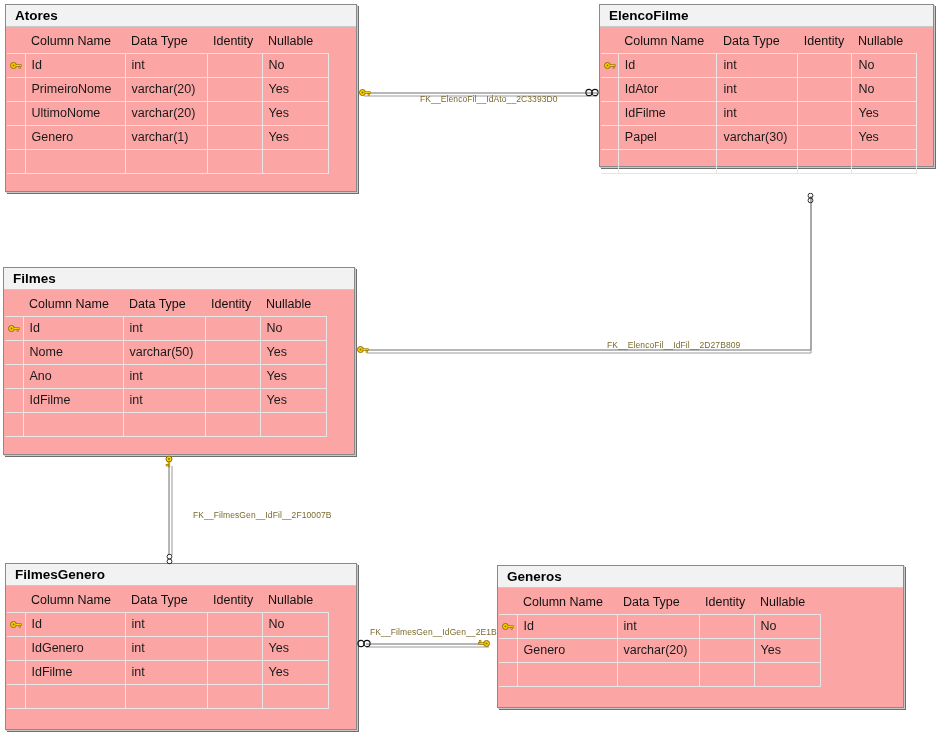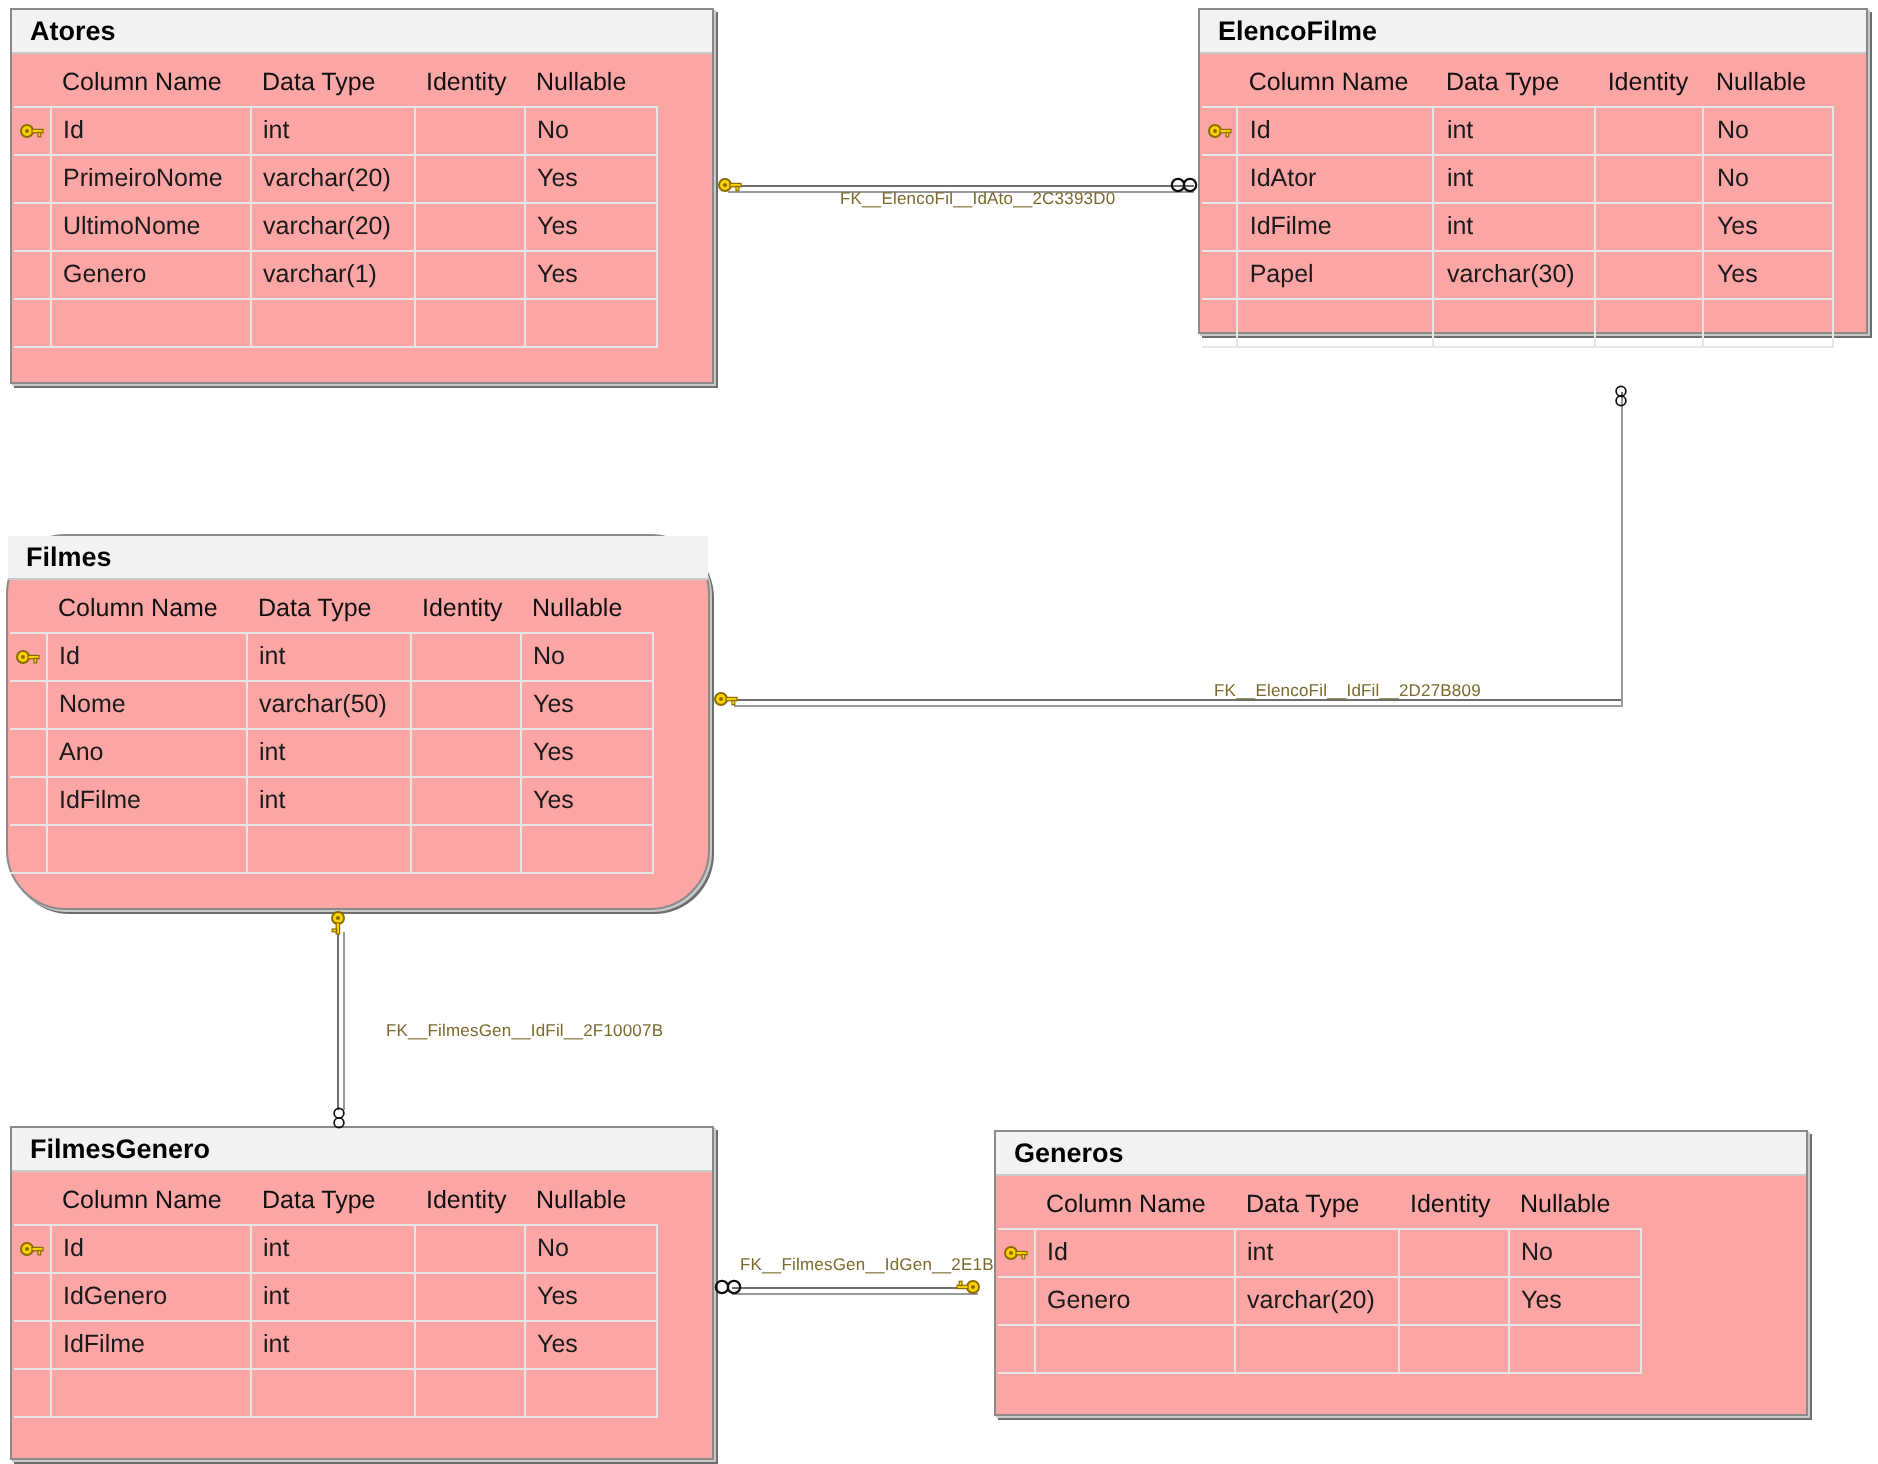--- a/index.html
+++ b/index.html
@@ -230,21 +230,21 @@
               <td class="keycell colKey"></td>
               <td class="colName"></td>
               <td class="colType"></td>
               <td class="colIdent"></td>
               <td class="colNull"></td>
             </tr>
           </tbody>
         </table>
       </div>
     </div>
-    <div class="entity" style="left: 3px; top: 267px; width: 352px; height: 188px; border-radius: 30px;">
+    <div class="entity" style="left: 3px; top: 267px; width: 352px; height: 188px;">
       <div class="title">Filmes</div>
       <div class="grid-wrap">
         <table class="cols">
           <thead>
             <tr>
               <th class="keyhead colKey"></th>
               <th class="colName">Column Name</th>
               <th class="colType">Data Type</th>
               <th class="colIdent">Identity</th>
               <th class="colNull">Nullable</th>

